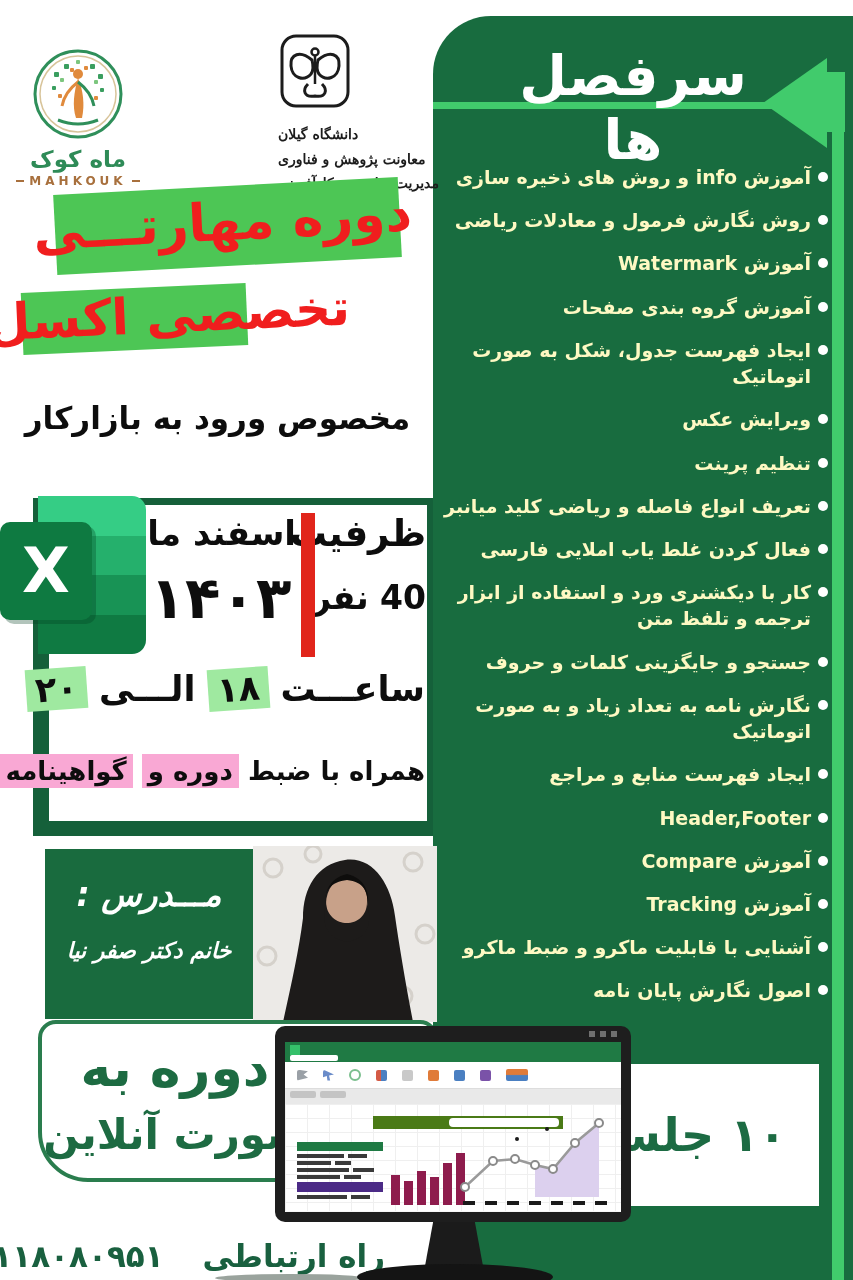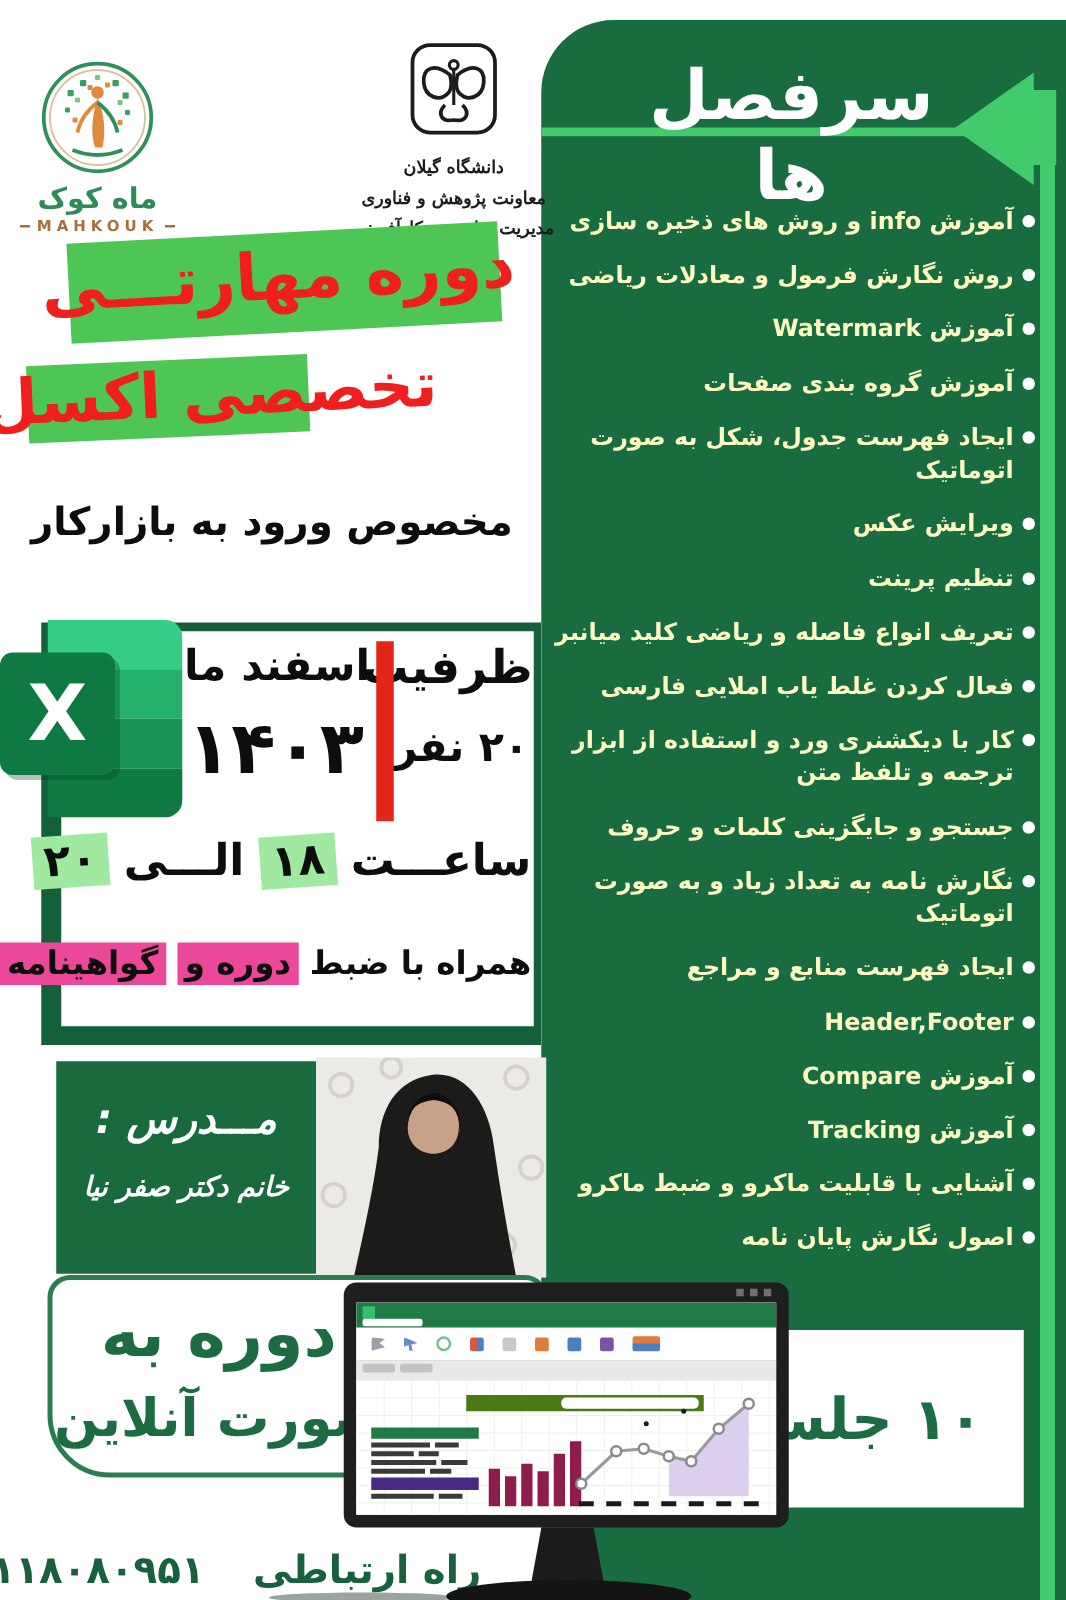--- a/index.html
+++ b/index.html
@@ -54,21 +54,21 @@
   
   .logo-mahkouk{left:16px;top:32px;width:124px;text-align:center;}
   .logo-mahkouk .fa{color:#2e8b57;font-size:23px;font-weight:bold;direction:rtl;margin-top:2px;}
   .logo-mahkouk .en{
     color:#a8703d;font-size:12px;font-weight:bold;letter-spacing:4px;
     display:flex;align-items:center;justify-content:center;gap:5px;margin-top:2px;
   }
   .logo-mahkouk .en::before,.logo-mahkouk .en::after{
     content:"";width:14px;height:2px;background:#a8703d;display:inline-block;
   }
-  .logo-univ{left:278px;top:16px;width:170px;text-align:center;}
+  .logo-univ{left:278px;top:16px;width:170px;text-align:left;}
   .univ-lines{direction:rtl;color:#1c1c1c;font-family:"DejaVu Serif","Liberation Serif",serif;
     font-weight:bold;font-size:14px;line-height:1.75;margin-top:6px;}
 
   
   .title1-hl{left:55px;top:170px;width:345px;height:80px;background:#4dc655;transform:rotate(-3deg);}
   .title1-text{
     left:5px;top:176px;width:435px;text-align:center;direction:rtl;
     color:#f01e1e;font-size:52px;font-weight:bold;transform:rotate(-3deg);white-space:nowrap;
   }
   .title2-hl{left:22px;top:272px;width:225px;height:62px;background:#4dc655;transform:rotate(-2.5deg);}
@@ -110,21 +110,21 @@
     font-size:58px;font-weight:bold;direction:rtl;}
   .time-row{
     left:40px;top:652px;width:385px;text-align:center;direction:rtl;
     color:#0d0d0d;font-size:35px;font-weight:bold;white-space:nowrap;
   }
   .hl-pill{background:#9fe9a0;display:inline-block;padding:1px 9px;transform:rotate(-4deg);}
   .cert-row{
     left:40px;top:738px;width:385px;text-align:center;direction:rtl;
     color:#0d0d0d;font-size:26px;font-weight:bold;white-space:nowrap;
   }
-  .hl-flat{background:#ec4899;display:inline-block;padding:2px 6px;}
+  .hl-flat{background:#f9a8d4;display:inline-block;padding:2px 6px;}
 
   
   .inst-box{
     left:45px;top:833px;width:208px;height:170px;background:#196b3e;
     color:#ffffff;direction:rtl;text-align:center;
   }
   .inst-label{font-size:33px;font-weight:bold;font-style:italic;margin-top:26px;}
   .inst-name{font-size:22px;font-weight:bold;font-style:italic;margin-top:24px;}
   .inst-photo{left:253px;top:830px;width:184px;height:176px;background:#eceae7;overflow:hidden;}
 
@@ -290,21 +290,21 @@
     <div class="xl-sheet">
       <div class="xl-b1"></div>
         <div class="xl-b2"></div>
         <div class="xl-b3"></div>
         <div class="xl-b4"></div>
     </div>
     <div class="xl-front">X</div>
   </div>
 
   <div class="cap-label abs">ظرفیت</div>
-  <div class="cap-value abs">۲۰ نفر</div>
+  <div class="cap-value abs">40 نفر</div>
   <div class="red-divider abs"></div>
   <div class="sch-month abs">اسفند ماه</div>
   <div class="sch-year abs">۱۴۰۳</div>
 
   <div class="time-row abs">
     <span>ساعـــت</span>
     <span class="hl-pill">۱۸</span>
     <span>الـــی</span>
     <span class="hl-pill">۲۰</span>
   </div>

